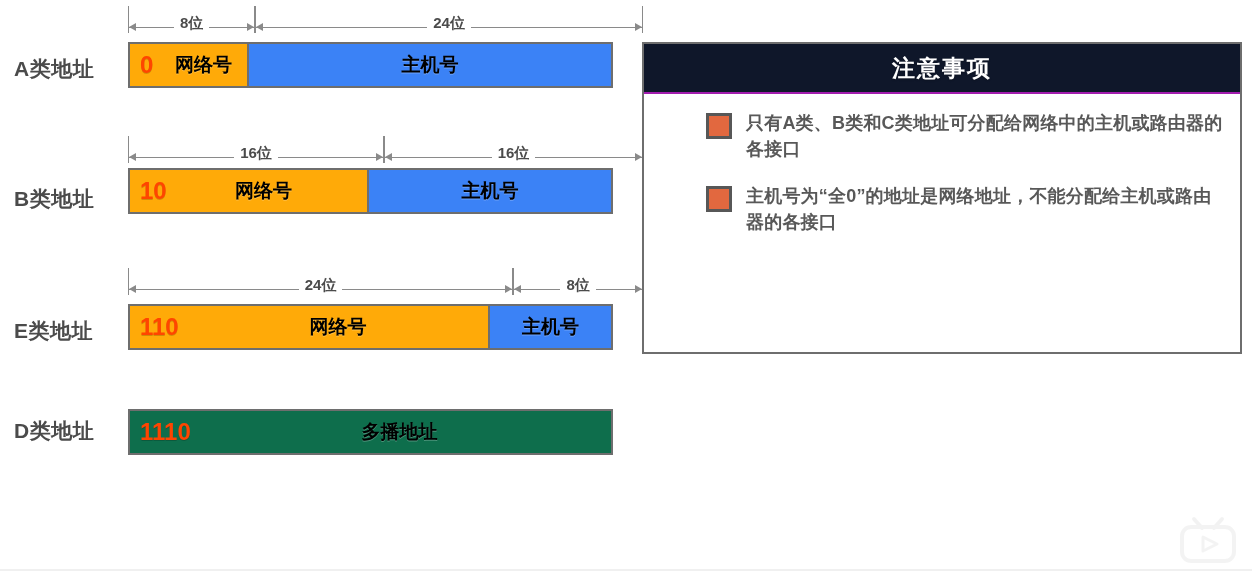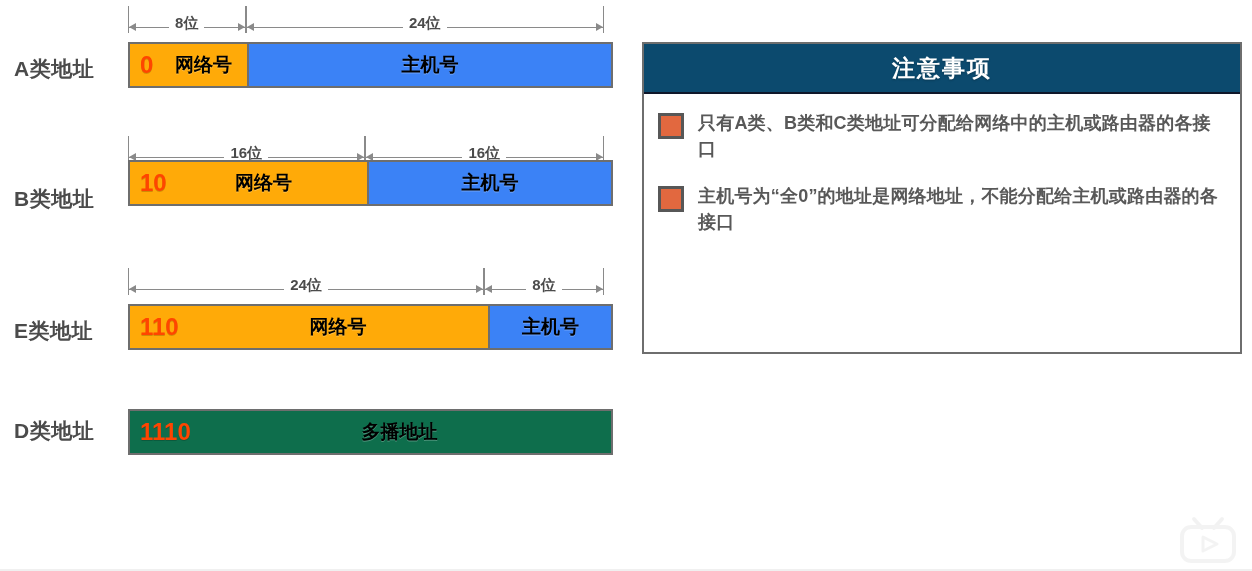--- a/index.html
+++ b/index.html
@@ -17,21 +17,21 @@
   .row{position:absolute;left:0;width:630px;}
 
   .row-label{
     position:absolute;left:14px;
     font-size:21px;font-weight:bold;color:#4b4b4b;
     letter-spacing:.5px;white-space:nowrap;
     text-shadow:0 1px 0 rgba(255,255,255,.7);
   }
 
   
-  .dims{position:absolute;left:128px;width:476px;height:30px;}
+  .dims{position:absolute;left:128px;width:515px;height:30px;}
   .dim{position:absolute;top:0;height:30px;}
   .dim .tickL,.dim .tickR{
     position:absolute;top:0;width:1px;height:27px;background:#8a8a8a;
   }
   .dim .tickL{left:0;} .dim .tickR{right:0;}
   .dim .line{
     position:absolute;top:21px;left:0;right:0;height:1px;background:#8a8a8a;
   }
   .dim .arrL,.dim .arrR{
     position:absolute;top:17px;width:0;height:0;
@@ -73,28 +73,28 @@
   }
   .segtext.pad{padding-left:30px;}
   .segtext.pad-wide{padding-left:58px;}
 
   
   #notice{
     position:absolute;left:642px;top:42px;width:600px;height:312px;
     box-sizing:border-box;border:2px solid #6e6e6e;background:#ffffff;
   }
   #notice-header{
-    height:48px;background:#0c4a6e;border-bottom:2px solid #0f172a;
+    height:48px;background:#0f172a;border-bottom:2px solid #a21caf;
     display:flex;align-items:center;justify-content:center;
   }
   #notice-title{
     font-size:23px;font-weight:bold;color:#ffffff;letter-spacing:2px;
     text-shadow:0 1px 2px rgba(0,0,0,.25);
   }
-  #notice-body{padding:16px 16px 0 12px;}
+  #notice-body{padding:16px 16px 0 12px;margin-left:48px;}
   .note{display:flex;align-items:flex-start;margin-bottom:21px;}
   .note-square{
     flex:0 0 auto;width:26px;height:26px;margin:3px 14px 0 2px;
     background:#E2683F;border:3px solid #575757;box-sizing:border-box;
   }
   .note-text{
     font-size:18px;font-weight:bold;color:#585858;line-height:1.45;
     letter-spacing:.2px;
   }
 
@@ -159,21 +159,21 @@
         </div>
         <div class="dim" style="left:49.7%;width:50.3%;">
           <div class="tickL"></div>
           <div class="tickR"></div>
           <div class="line"></div>
           <div class="arrL"></div>
           <div class="arrR"></div>
           <div class="dlabel"><span>16位</span></div>
         </div>
       </div>
-      <div class="bar" style="top:30px;">
+      <div class="bar" style="top:38px;">
         <div class="seg orange split" style="width:49.7%;">
           <div class="prefix">10</div>
           <div class="segtext pad">网络号</div>
         </div>
         <div class="seg blue" style="width:50.3%;">
           <div class="segtext">主机号</div>
         </div>
       </div>
     </div>
 

